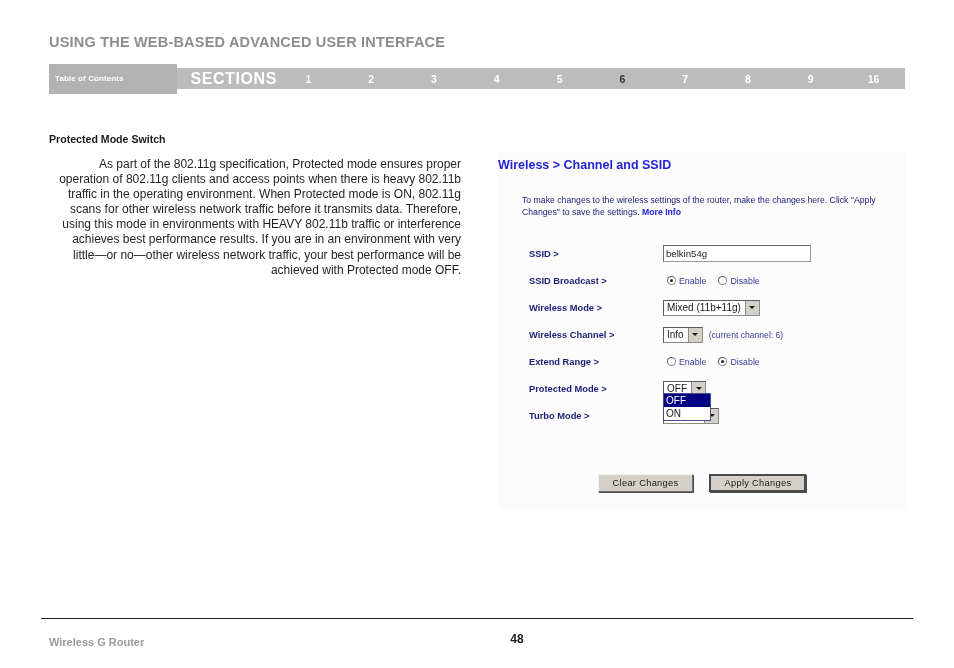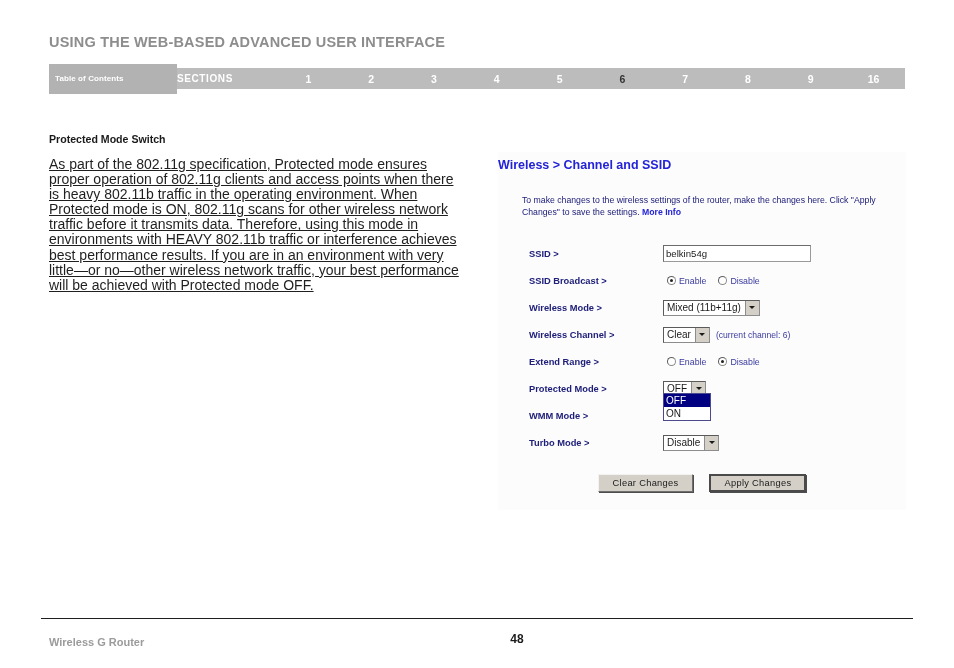--- a/index.html
+++ b/index.html
@@ -48,22 +48,22 @@
   }
   .toc-label {
     font-size: 8px;
     font-weight: bold;
     color: #ffffff;
     letter-spacing: 0.1px;
     white-space: nowrap;
   }
   .sections-label {
     width: 100px;
-    text-align: left;
-    font-size: 10px;
+    text-align: right;
+    font-size: 16px;
     font-weight: bold;
     color: #ffffff;
     letter-spacing: 0.6px;
     white-space: nowrap;
   }
   .sec-num {
     flex: 1;
     text-align: center;
     font-size: 10.5px;
     font-weight: bold;
@@ -80,26 +80,25 @@
     top: 133px;
     width: 412px;
   }
   .sub-head {
     font-size: 10.6px;
     font-weight: bold;
     color: #1a1a1a;
     margin: 0 0 12px 0;
   }
   .body-copy {
-    font-size: 14px;
+    font-size: 12px;
     line-height: 15.1px;
     color: #1f1f1f;
     margin: 0;
-    text-align: left;
-    text-decoration: underline;
+    text-align: right;
   }
 
   
   .router-panel {
     position: absolute;
     left: 498px;
     top: 152px;
     width: 408px;
     height: 358px;
     background: #fcfcfd;
@@ -406,21 +405,21 @@
           <span class="sel-text">Mixed (11b+11g)</span>
           <span class="sel-arrow"></span>
         </span>
       </span>
     </div>
 
     <div class="form-row">
       <span class="row-label">Wireless Channel &gt;</span>
       <span class="row-control">
         <span class="sel">
-          <span class="sel-text">Clear</span>
+          <span class="sel-text">Info</span>
           <span class="sel-arrow"></span>
         </span>
         <span class="chan-note">(current channel: 6)</span>
       </span>
     </div>
 
     <div class="form-row">
       <span class="row-label">Extend Range &gt;</span>
       <span class="row-control">
         <span class="radio-group">
@@ -443,23 +442,20 @@
           <span class="sel-text">OFF</span>
           <span class="sel-arrow"></span>
         </span>
       </span>
       <div class="dropdown-list">
         <div class="dd-opt selected">OFF</div>
         <div class="dd-opt">ON</div>
       </div>
     </div>
 
-    <div class="form-row">
-      <span class="row-label">WMM Mode &gt;</span>
-    </div>
 
     <div class="form-row">
       <span class="row-label">Turbo Mode &gt;</span>
       <span class="row-control">
         <span class="sel">
           <span class="sel-text">Disable</span>
           <span class="sel-arrow"></span>
         </span>
       </span>
     </div>

